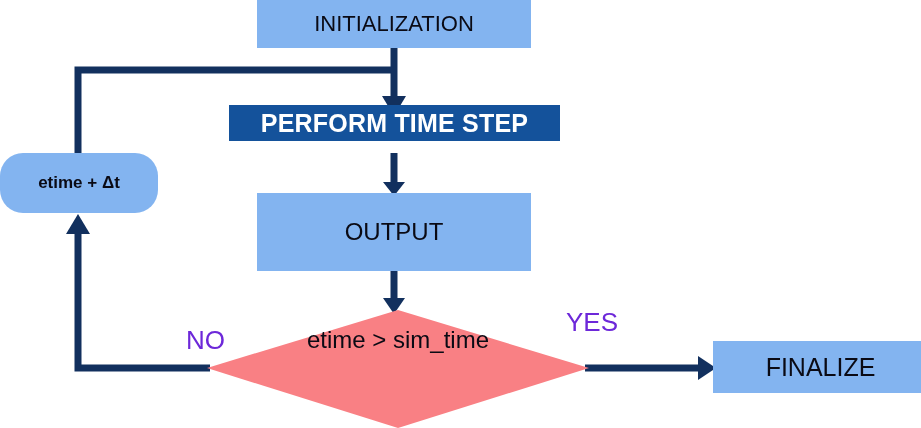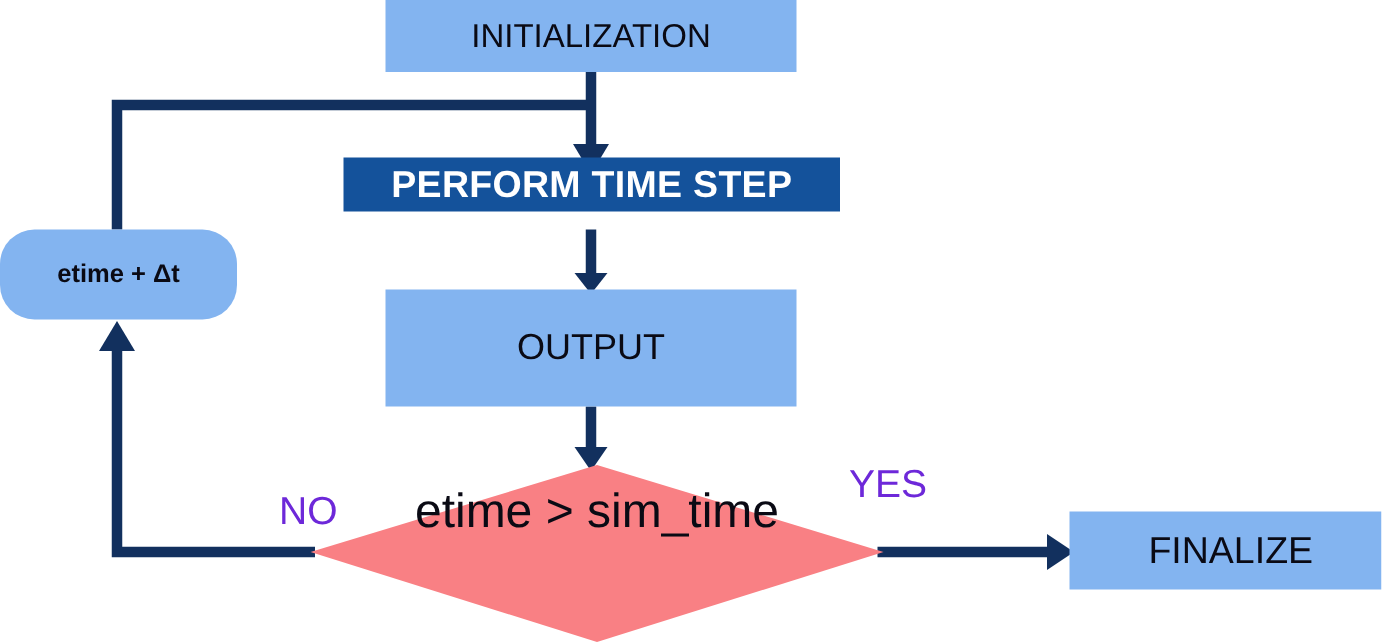--- a/index.html
+++ b/index.html
@@ -74,21 +74,21 @@
   #node-decision {
     left: 207px; top: 310px; width: 382px; height: 118px;
     z-index: 2;
   }
   #decision-label {
     position: absolute;
     left: 0; top: 0; width: 382px; height: 118px;
     display: flex;
     align-items: center;
     justify-content: center;
-    font-size: 32px;
+    font-size: 24px;
     color: #0a0a14;
     padding-bottom: 58px;
     box-sizing: border-box;
     z-index: 4;
   }
   
   .edge-label {
     position: absolute;
     font-size: 26px;
     color: #6d28d9;

